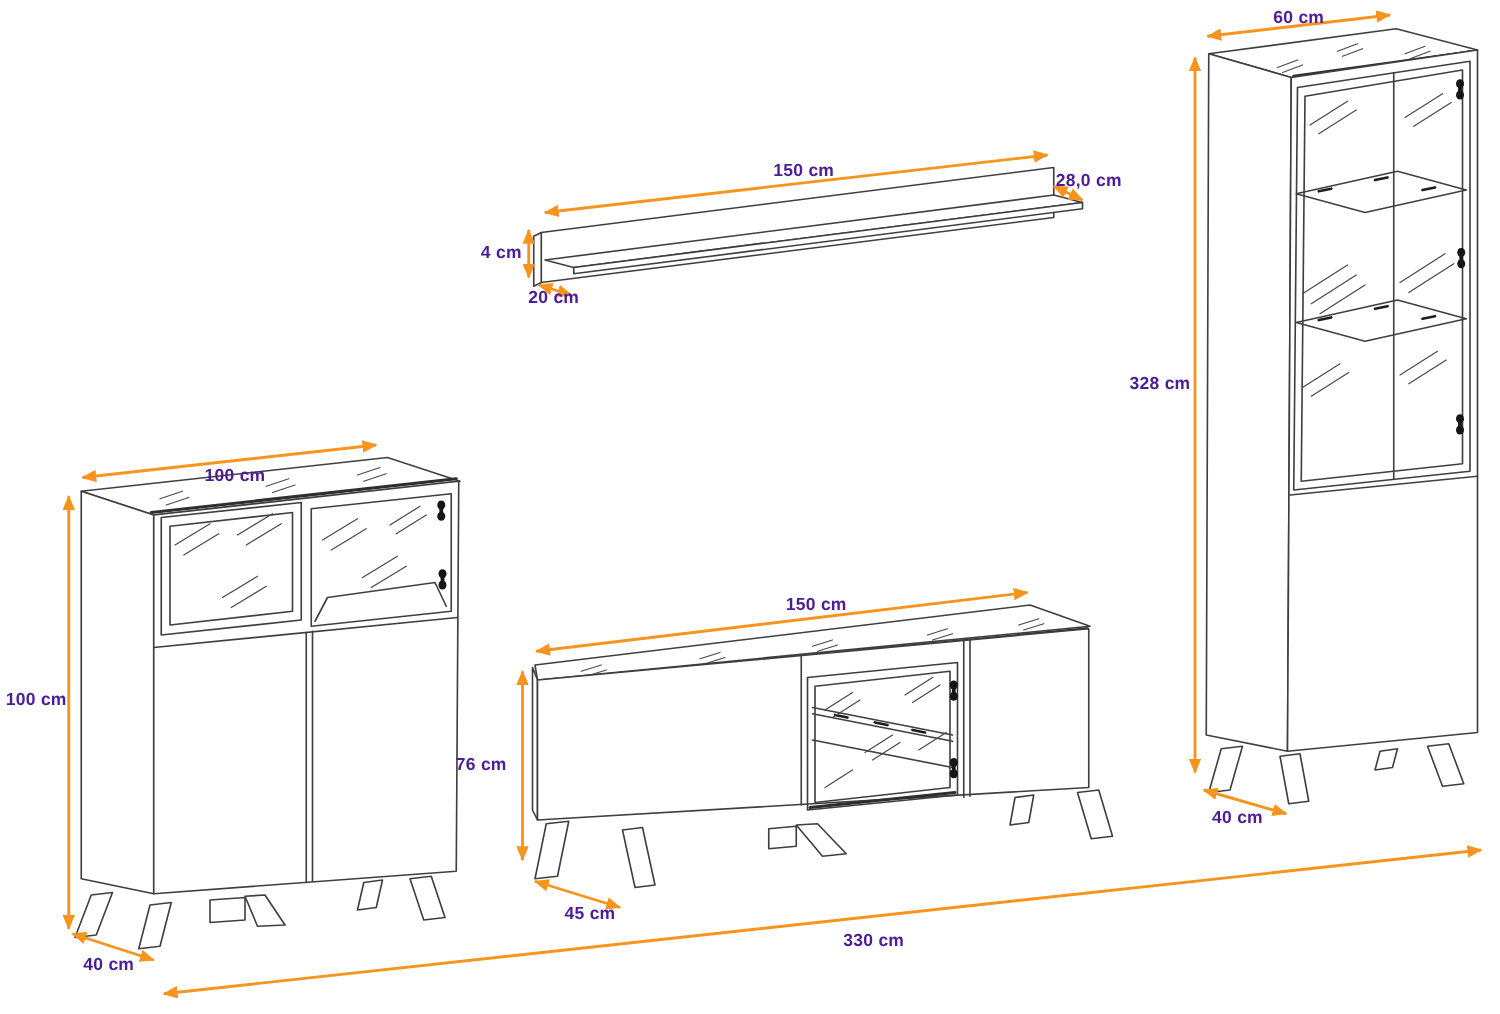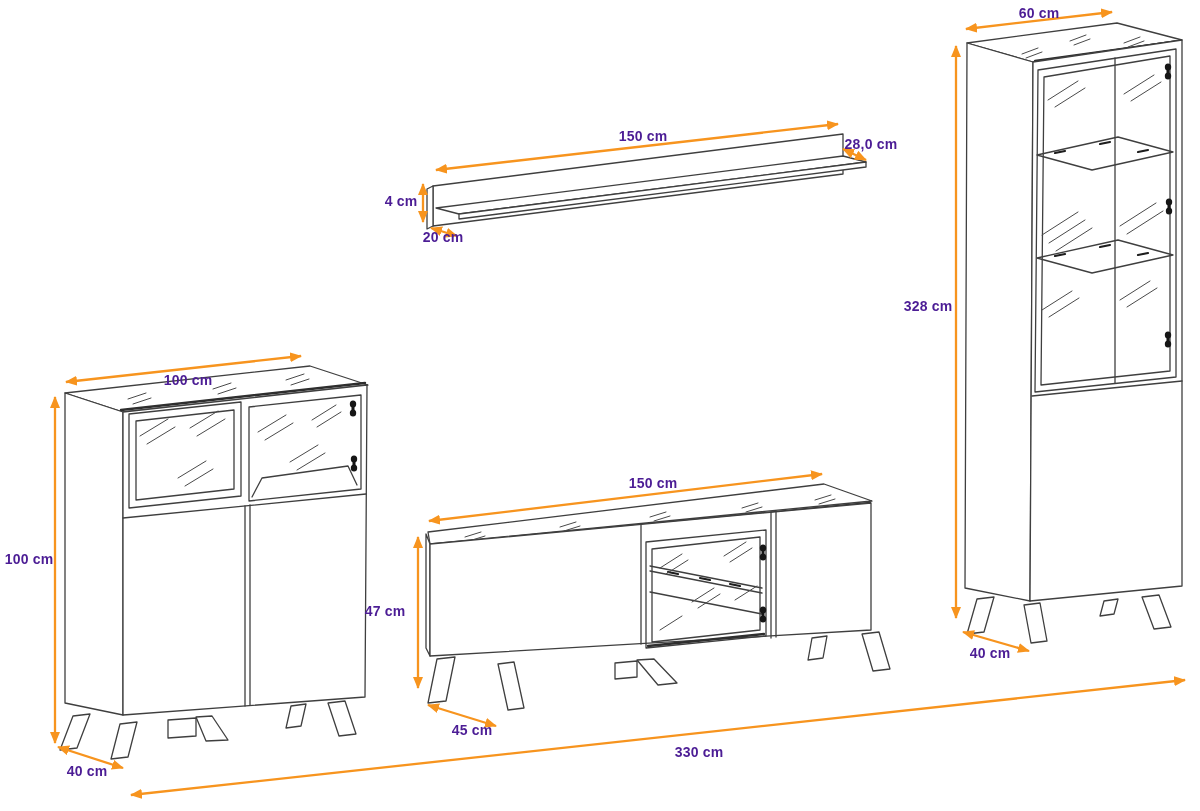--- a/index.html
+++ b/index.html
@@ -257,18 +257,18 @@
 
 <div class="dim-label" style="left:1039px;top:13px">60 cm</div>
 <div class="dim-label" style="left:928px;top:306px">328 cm</div>
 <div class="dim-label" style="left:990px;top:653px">40 cm</div>
 
 <div class="dim-label" style="left:188px;top:380px">100 cm</div>
 <div class="dim-label" style="left:29px;top:559px">100 cm</div>
 <div class="dim-label" style="left:87px;top:771px">40 cm</div>
 
 <div class="dim-label" style="left:653px;top:483px">150 cm</div>
-<div class="dim-label" style="left:385px;top:611px">47 cm</div>
+<div class="dim-label" style="left:385px;top:611px">76 cm</div>
 <div class="dim-label" style="left:472px;top:730px">45 cm</div>
 
 <div class="dim-label" style="left:699px;top:752px">330 cm</div>
 
 </div>
 
 </body></html>

